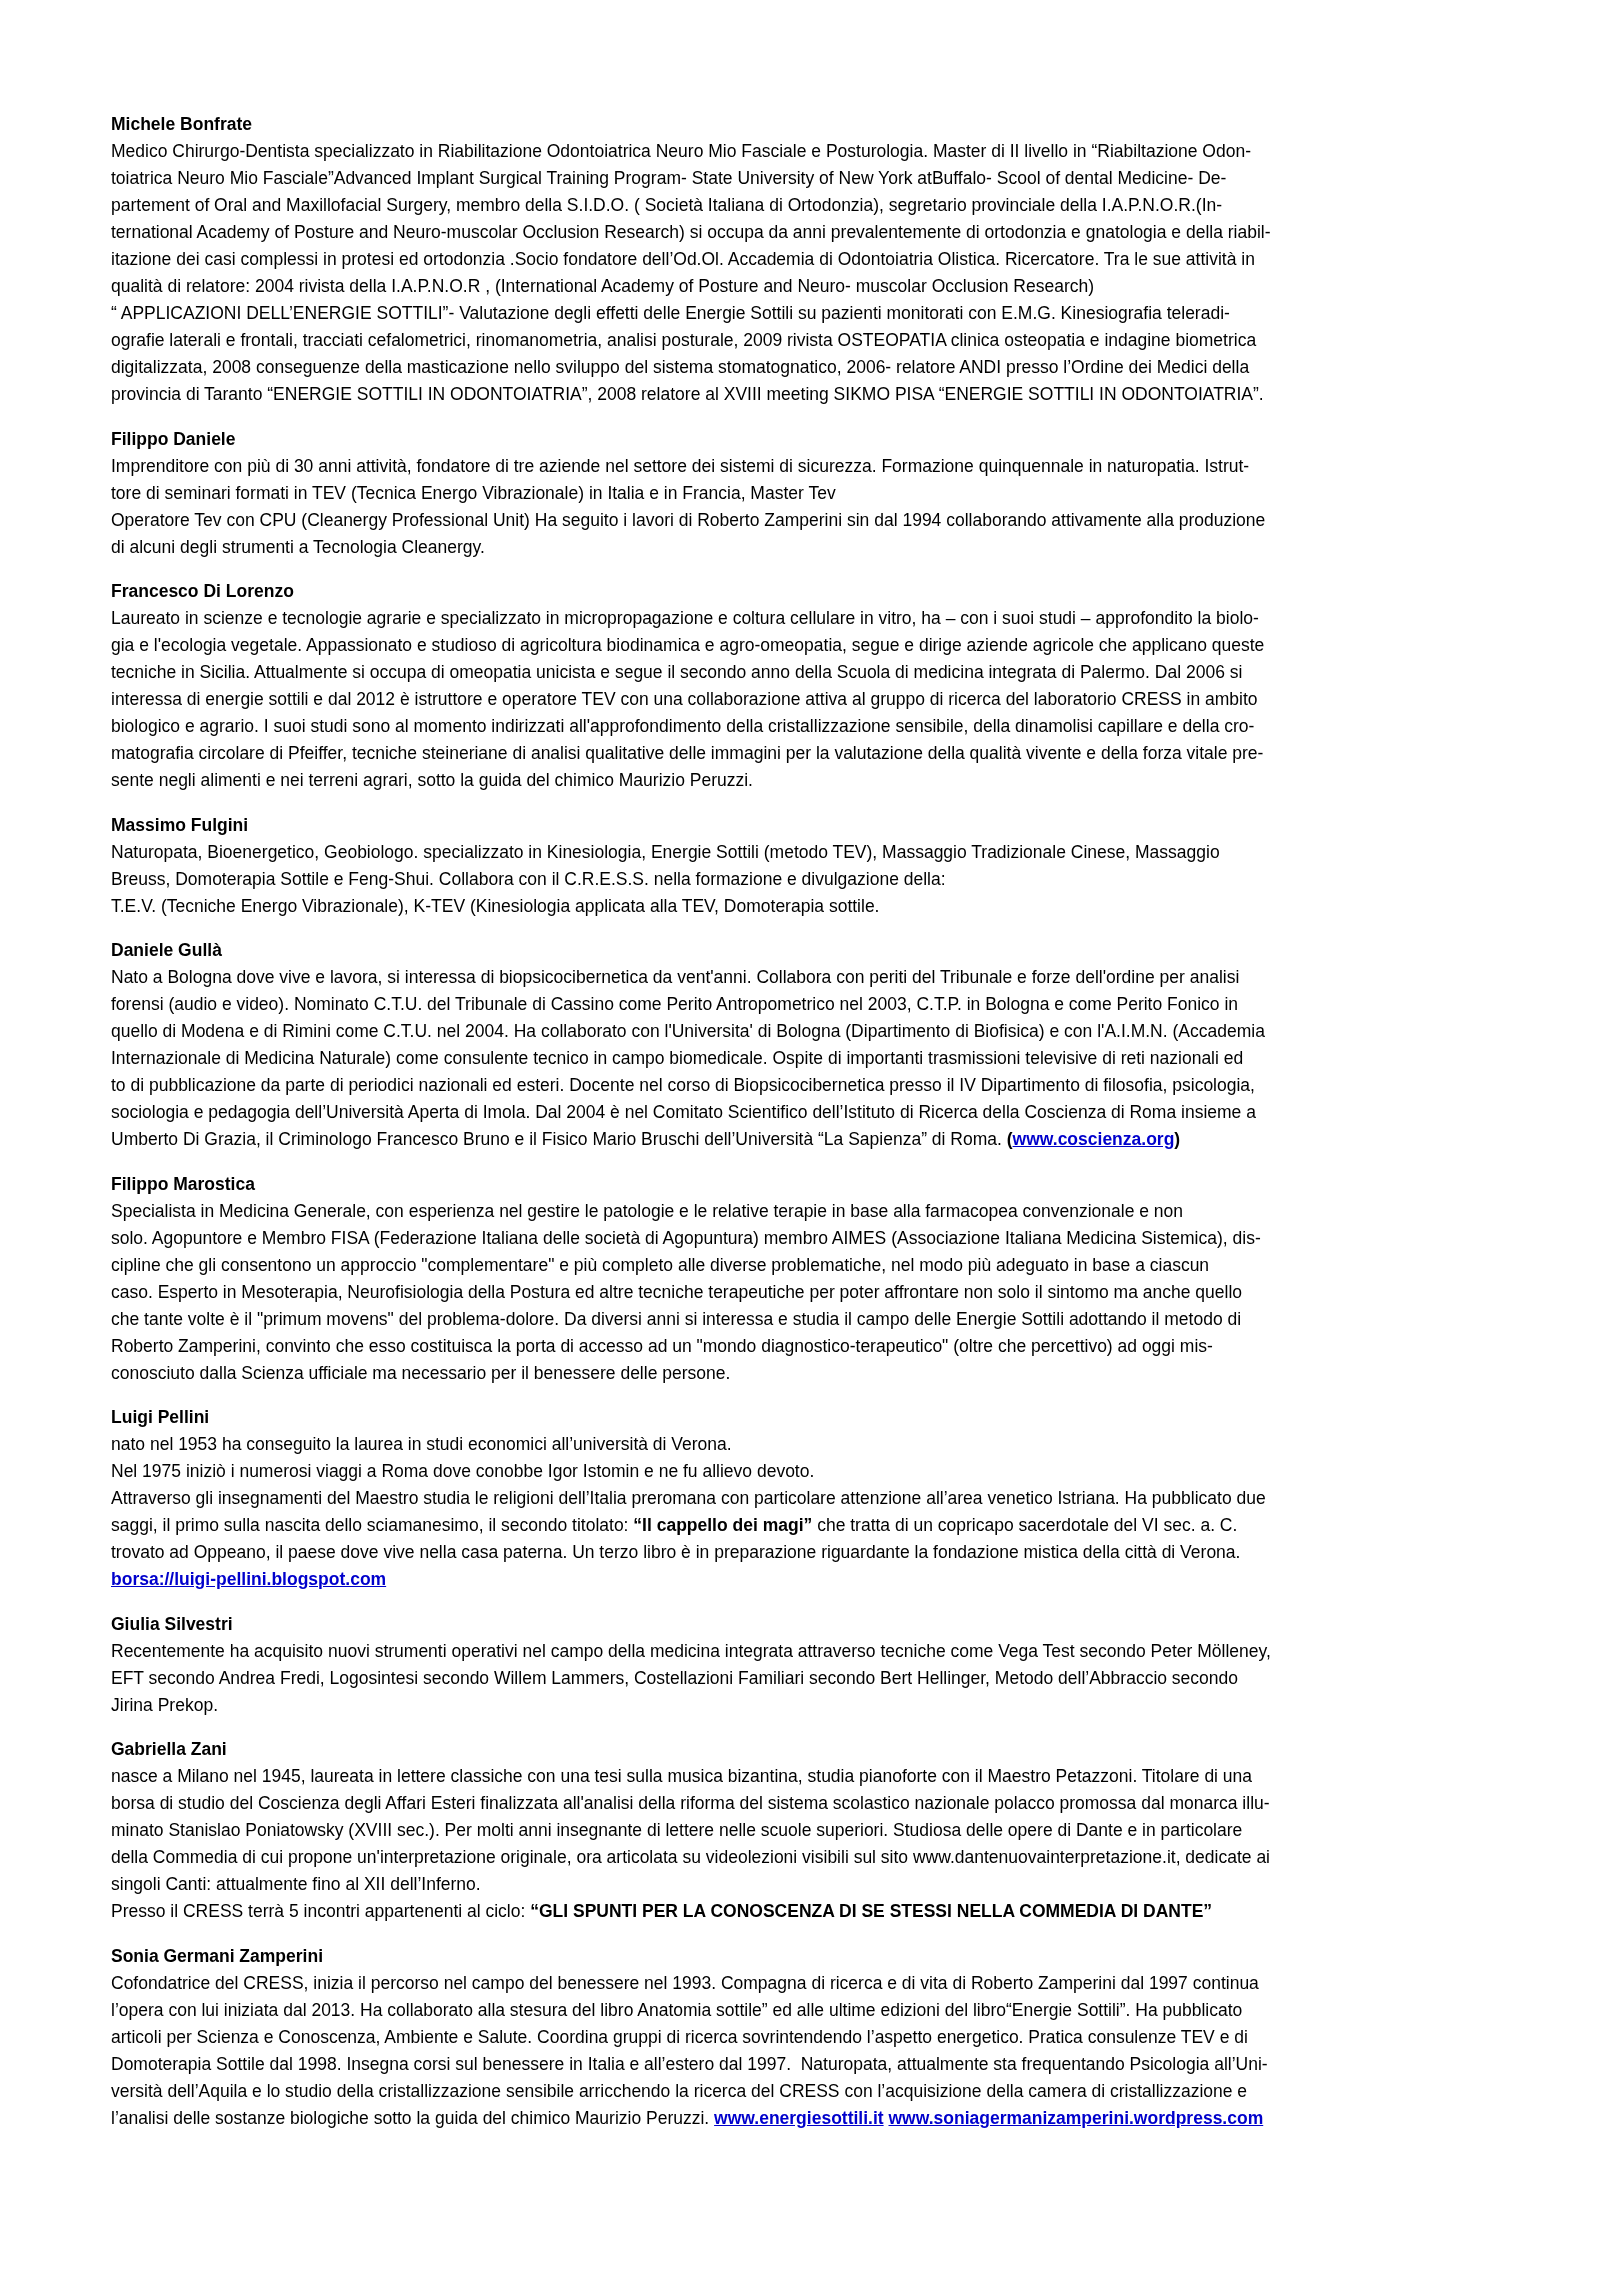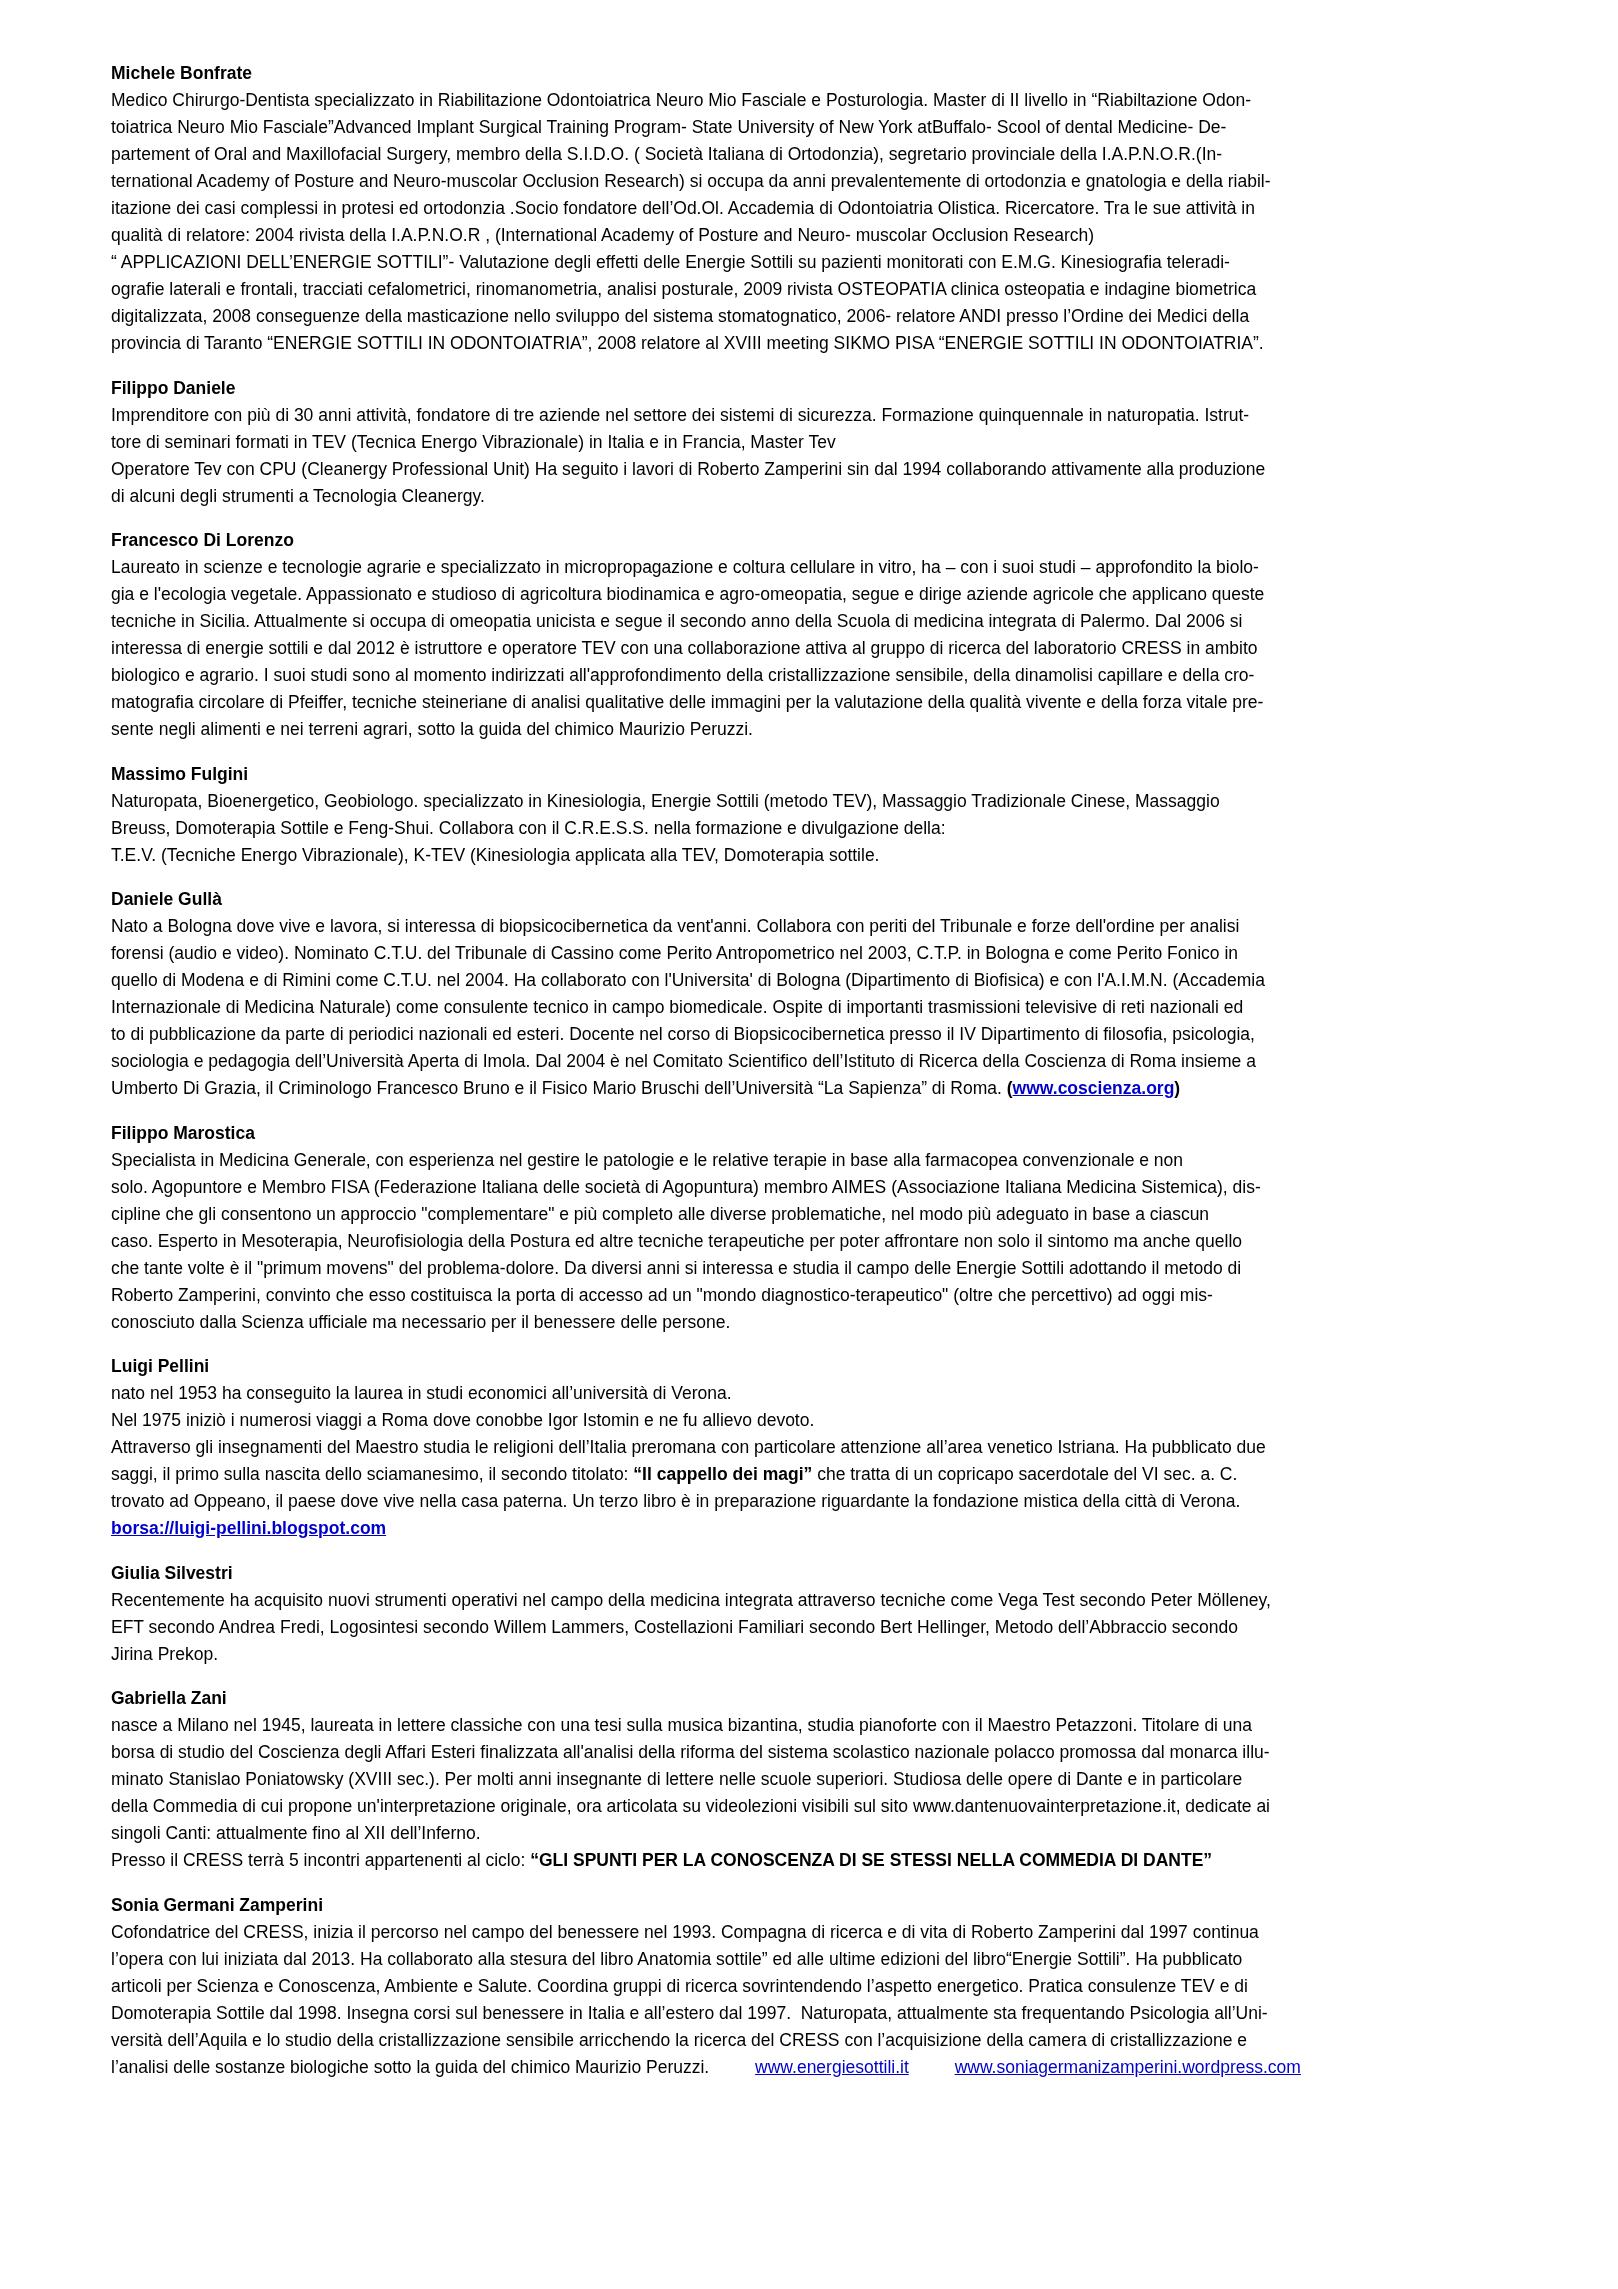--- a/index.html
+++ b/index.html
@@ -12,21 +12,21 @@
     min-height: 2290px;
     font-family: "Liberation Sans", sans-serif;
     font-size: 17.5px;
     color: #000000;
     box-sizing: border-box;
   }
   .doc {
     box-sizing: border-box;
     width: 1410px;
     min-height: 2290px;
-    padding: 60px 102px 37px 111px;
+    padding: 111px 102px 37px 111px;
     background: #ffffff;
   }
   .bio-section { margin: 0; }
   .bio-section + .bio-section { margin-top: 17.5px; }
   .person-name {
     margin: 0;
     font-size: 17.5px;
     line-height: 27px;
     font-weight: 700;
     color: #000000;
@@ -36,21 +36,21 @@
     white-space: pre-wrap;
   }
   .run.n { font-weight: 400; }
   .run.b { font-weight: 700; }
   a.run {
     color: #0000CC;
     text-decoration: underline;
     cursor: pointer;
     text-align: center;
   }
-  a.run.l  { font-weight: 400; margin-left: 41px; }
+  a.run.l  { font-weight: 700; }
   a.run.lb { font-weight: 700; }
 </style>
 </head>
 <body>
 
 <main class="doc">
     <section class="bio-section">
       <h3 class="person-name">Michele Bonfrate</h3>
       <div class="line"><span class="run n">Medico Chirurgo-Dentista specializzato in Riabilitazione Odontoiatrica Neuro Mio Fasciale e Posturologia. Master di II livello in “Riabiltazione Odon-</span></div>
       <div class="line"><span class="run n">toiatrica Neuro Mio Fasciale”Advanced Implant Surgical Training Program- State University of New York atBuffalo- Scool of dental Medicine- De-</span></div>

